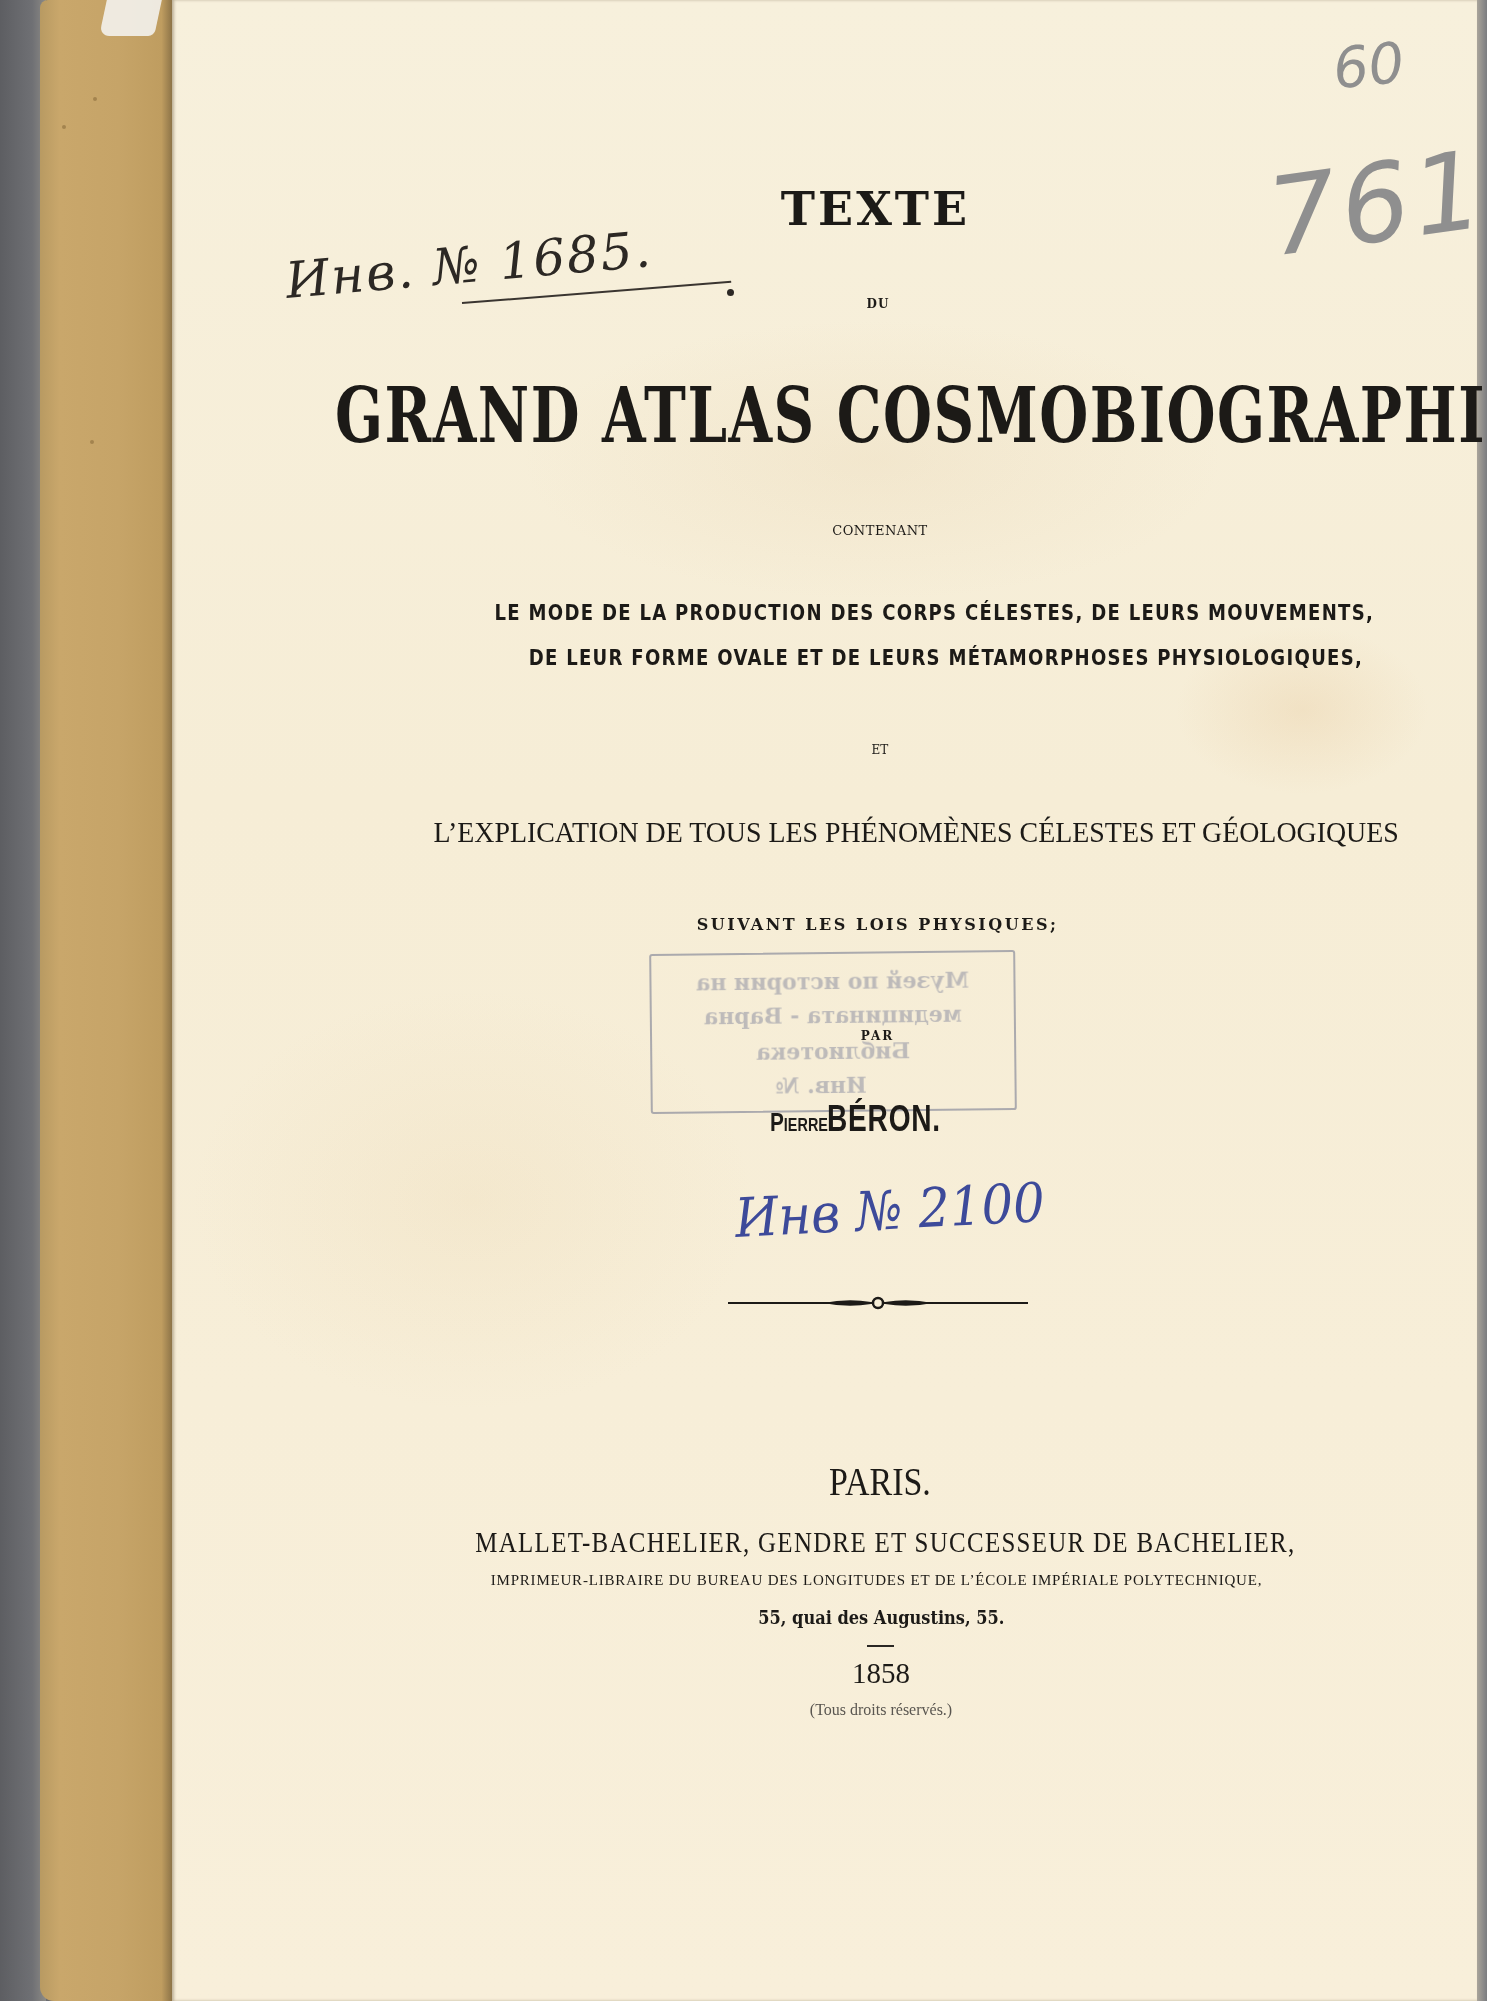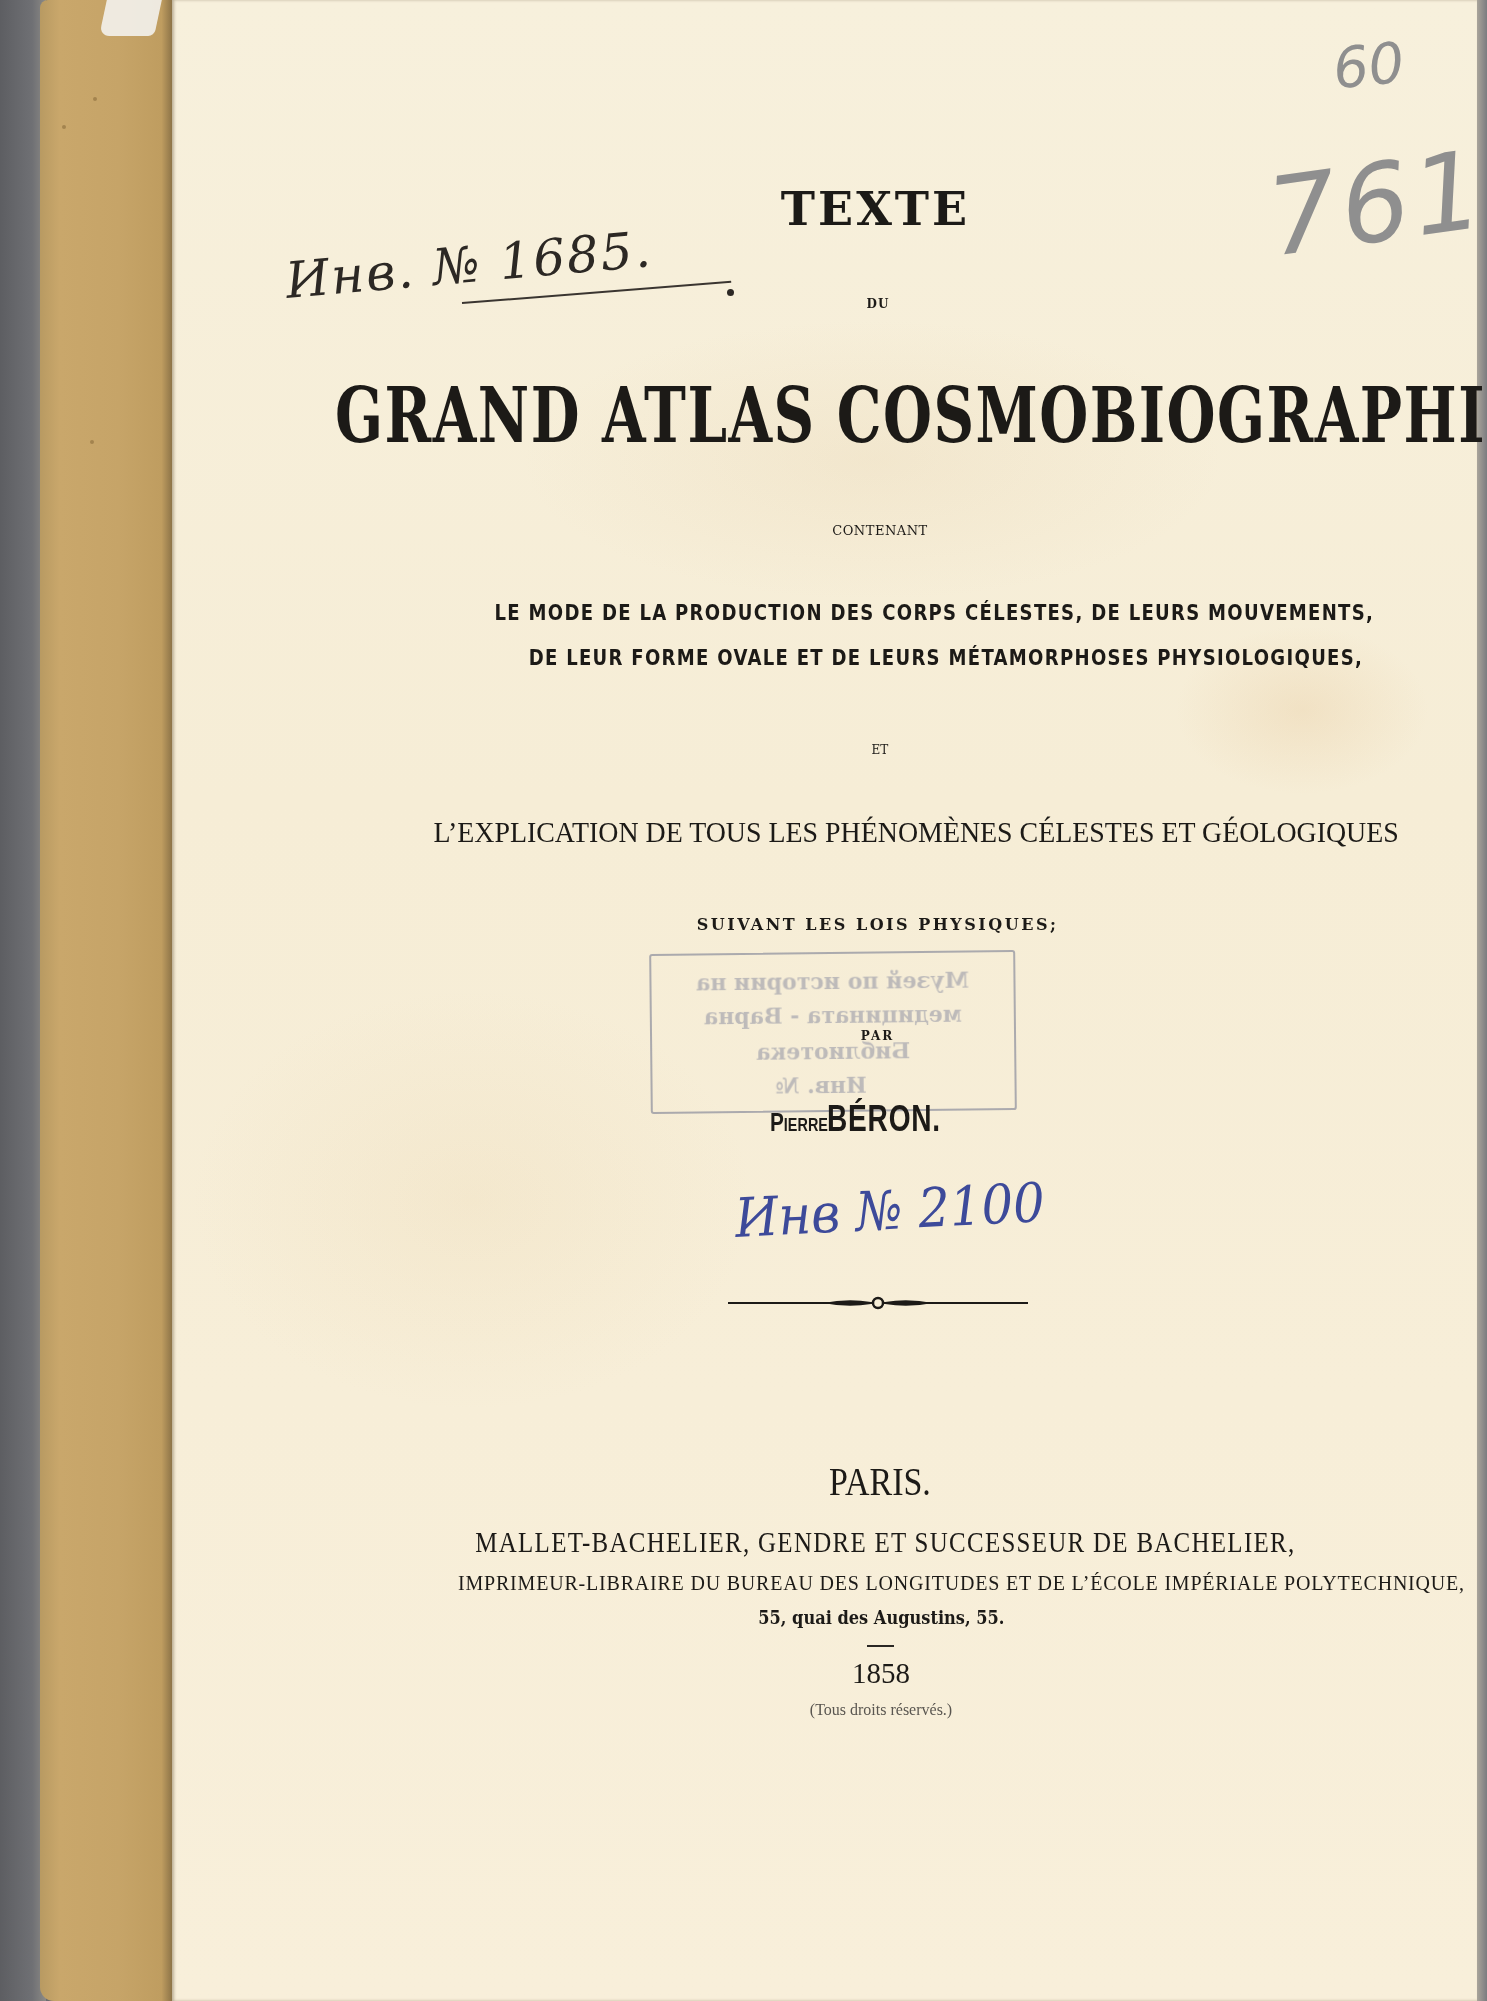--- a/index.html
+++ b/index.html
@@ -56,21 +56,21 @@
   .inv1-dot { position: absolute; left: 727px; top: 289px; width: 7px; height: 7px; border-radius: 50%; background: #2c2824; }
   .pencil { color: #8f8f8f; font-family: "DejaVu Sans", sans-serif; font-style: italic; font-weight: normal; }
   .p60 { left: 1333px; top: 38px; font-size: 56px; transform: rotate(-6deg); }
   .p761 { left: 1268px; top: 150px; font-size: 108px; transform: rotate(-8deg); letter-spacing: 4px; }
   .inv2 { left: 735px; top: 1192px; font-size: 54px; color: #3d4a9a; transform: rotate(-3deg) scaleX(.92); transform-origin: left; }
 
   .ornament { position: absolute; left: 728px; top: 1296px; width: 300px; height: 14px; }
 
   .paris { top: 1462px; left: 0; width: 1760px; text-align: center; font-family: "Liberation Serif", serif; font-size: 40px; transform: scaleX(.85); transform-origin: 880px top; }
   .mallet { top: 1528px; left: 410px; width: 933px; text-align: center; font-family: "Liberation Serif", serif; font-size: 29px; letter-spacing: 1.5px; transform: scaleX(.86); transform-origin: center top; }
-  .imprimeur { top: 1573px; left: 458px; width: 837px; text-align: center; font-family: "Liberation Serif", serif; font-size: 20px; letter-spacing: .8px; font-variant: small-caps; }
+  .imprimeur { top: 1573px; left: 458px; width: 837px; text-align: center; font-family: "Liberation Serif", serif; font-size: 15px; letter-spacing: .8px; font-variant: small-caps; }
   .quai { top: 1609px; left: 745px; width: 265px; text-align: center; font-family: "DejaVu Serif", serif; font-weight: bold; font-size: 18px; transform: scaleX(.9); transform-origin: center top; }
   .shortrule { position: absolute; left: 867px; top: 1645px; width: 27px; height: 2px; background: #2a2723; }
   .year { top: 1659px; left: 0; width: 1762px; text-align: center; font-family: "Liberation Serif", serif; font-size: 29px; }
   .rights { top: 1702px; left: 0; width: 1762px; text-align: center; font-family: "Liberation Serif", serif; font-size: 16px; color: #5a5650; }
 </style>
 </head>
 <body>
 
 <div class="scanner-margin"></div>
 <div class="spine">

